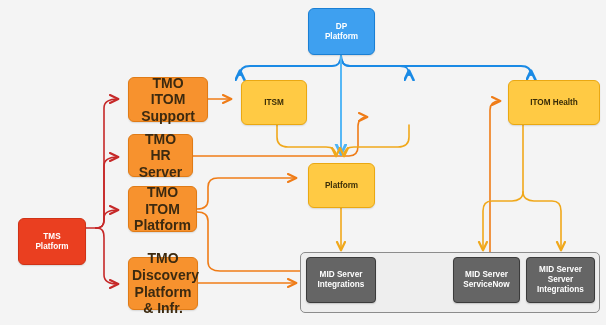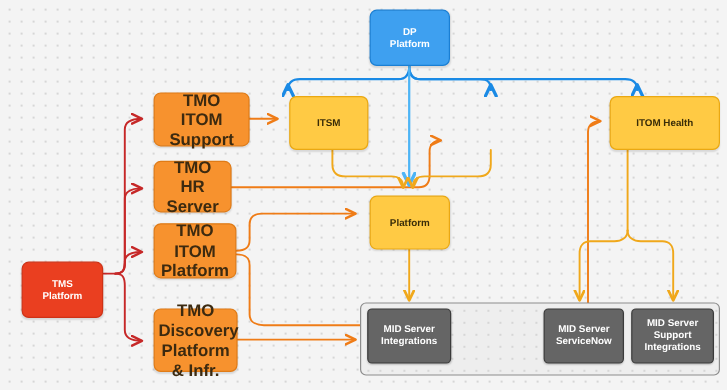--- a/index.html
+++ b/index.html
@@ -222,18 +222,18 @@
     </div>
   <div class="node n-gray" style="left: 453px; top: 257px; width: 67px; height: 46px;">
       <span>
         <div>MID Server</div>
         <div>ServiceNow</div>
       </span>
     </div>
   <div class="node n-gray" style="left: 526px; top: 257px; width: 69px; height: 46px;">
       <span>
         <div>MID Server</div>
-        <div>Support</div>
+        <div>Server</div>
         <div>Integrations</div>
       </span>
     </div>
 
 </div>
 
 </body></html>

